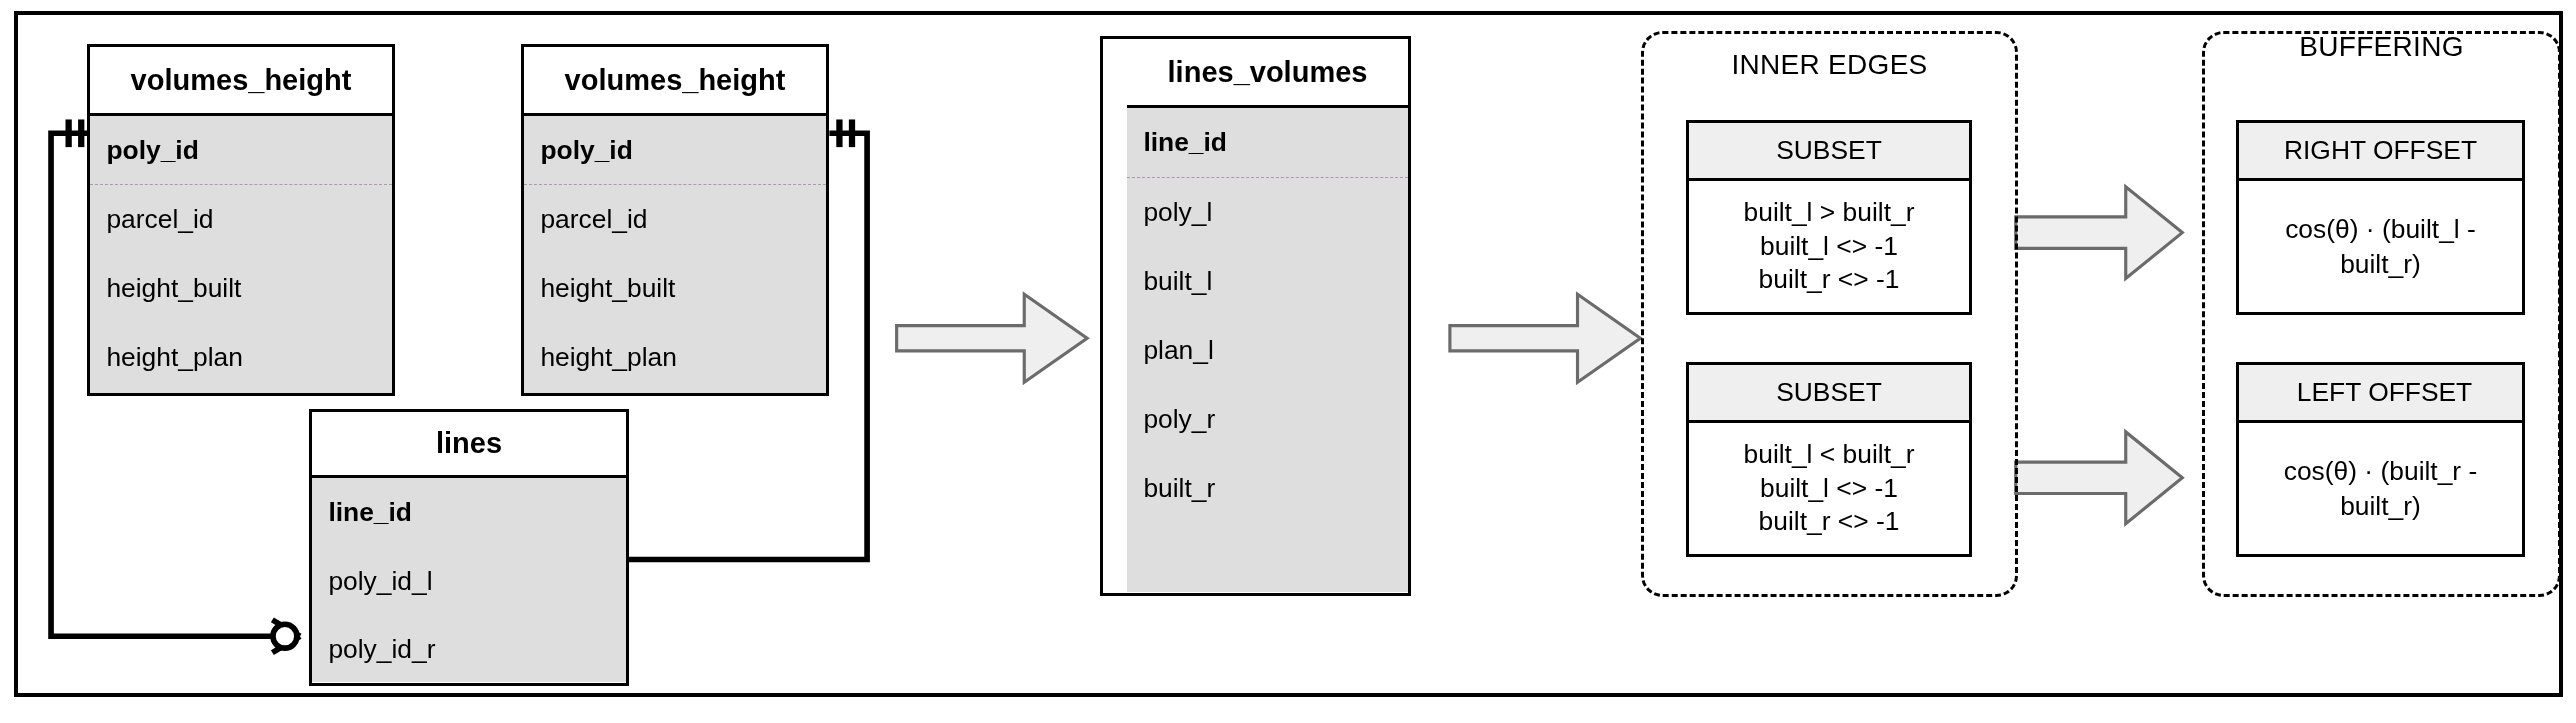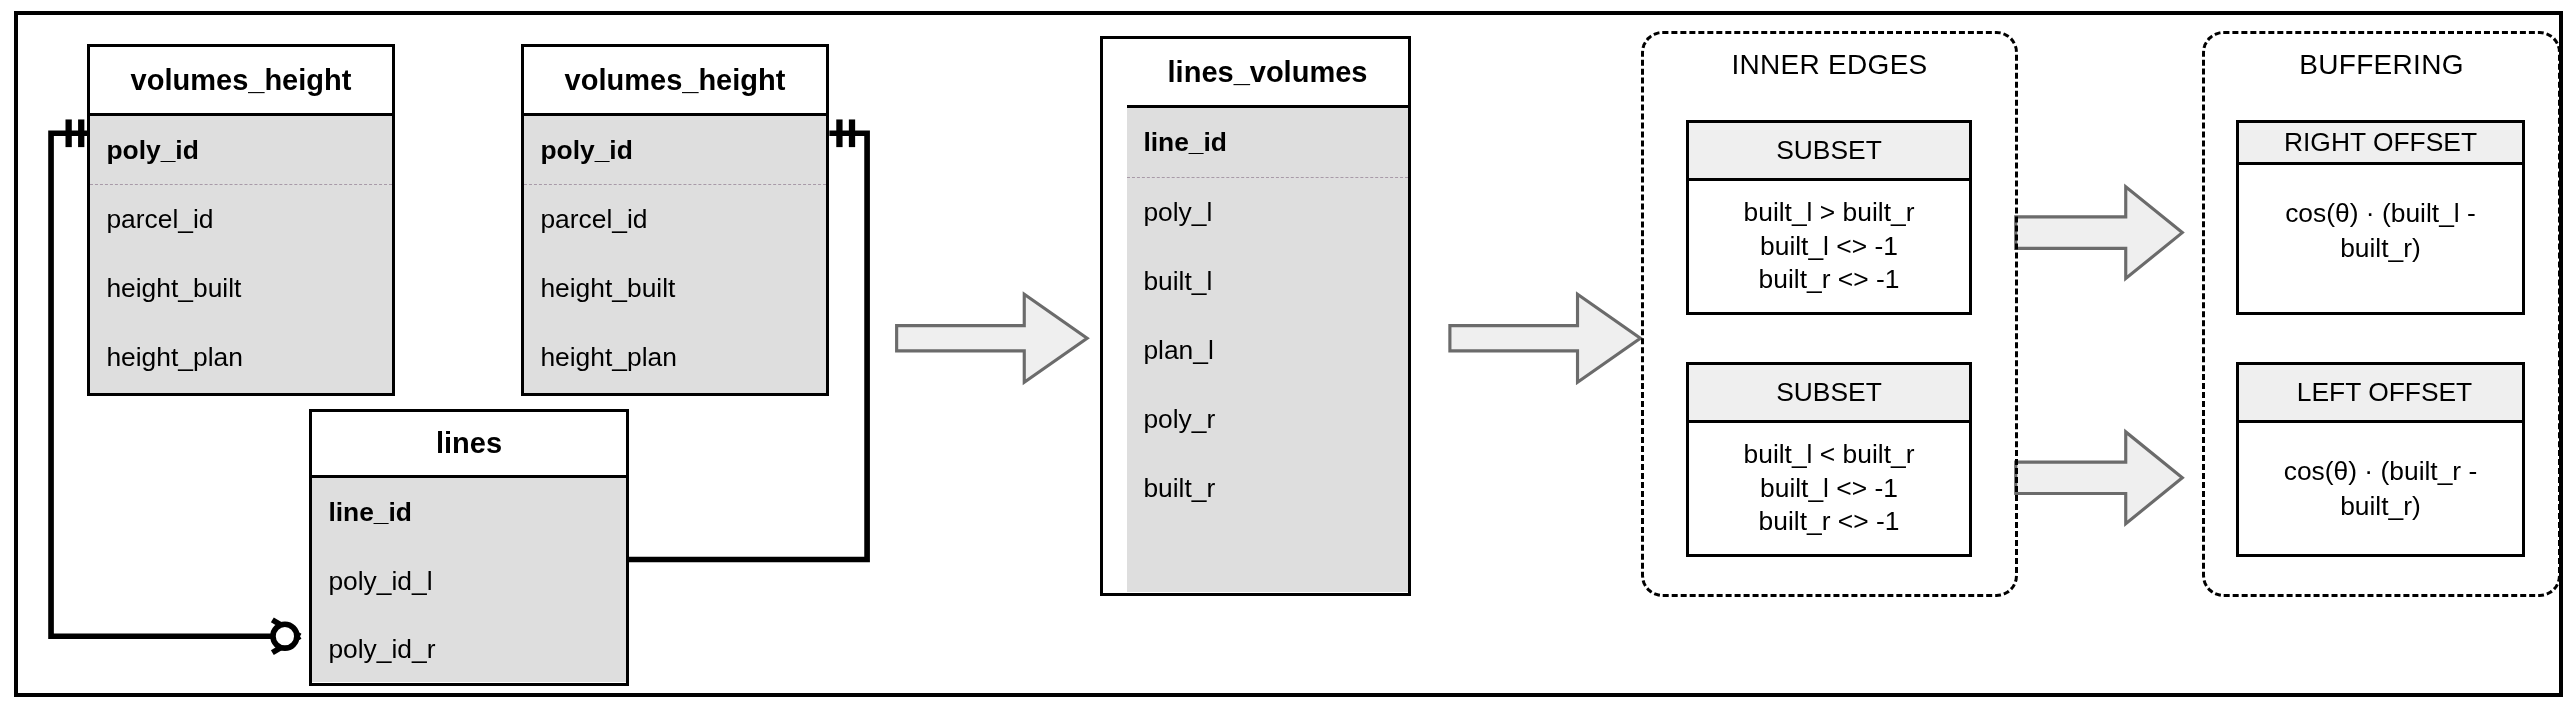--- a/index.html
+++ b/index.html
@@ -144,24 +144,24 @@
     <div class="chead" style="height:58px;font-size:26.4px;">SUBSET</div>
     <div class="cbody" style="height:131px;font-size:26.4px;line-height:1.28;">
       <div class="cline">built_l &lt; built_r</div>
       <div class="cline">built_l &lt;&gt; -1</div>
       <div class="cline">built_r &lt;&gt; -1</div>
     </div>
   </div>
 
   <div class="panel" style="left:2202px;top:31px;width:359px;height:566px;">
   </div>
-  <div class="panel-title" style="left:2202px;top:49px;width:359px;font-size:28px;">BUFFERING</div>
+  <div class="panel-title" style="left:2202px;top:31px;width:359px;font-size:28px;">BUFFERING</div>
 
   <div class="cbox" style="left:2236px;top:120px;width:289px;height:195px;">
-    <div class="chead" style="height:42px;font-size:26.4px;">RIGHT OFFSET</div>
+    <div class="chead" style="height:58px;font-size:26.4px;">RIGHT OFFSET</div>
     <div class="cbody" style="height:131px;font-size:26.4px;line-height:1.3;">
       <div class="cline">cos(θ) · (built_l -</div>
       <div class="cline">built_r)</div>
     </div>
   </div>
 
   <div class="cbox" style="left:2236px;top:362px;width:289px;height:195px;">
     <div class="chead" style="height:58px;font-size:26.4px;padding-left:8px;">LEFT OFFSET</div>
     <div class="cbody" style="height:131px;font-size:26.4px;line-height:1.3;">
       <div class="cline">cos(θ) · (built_r -</div>

